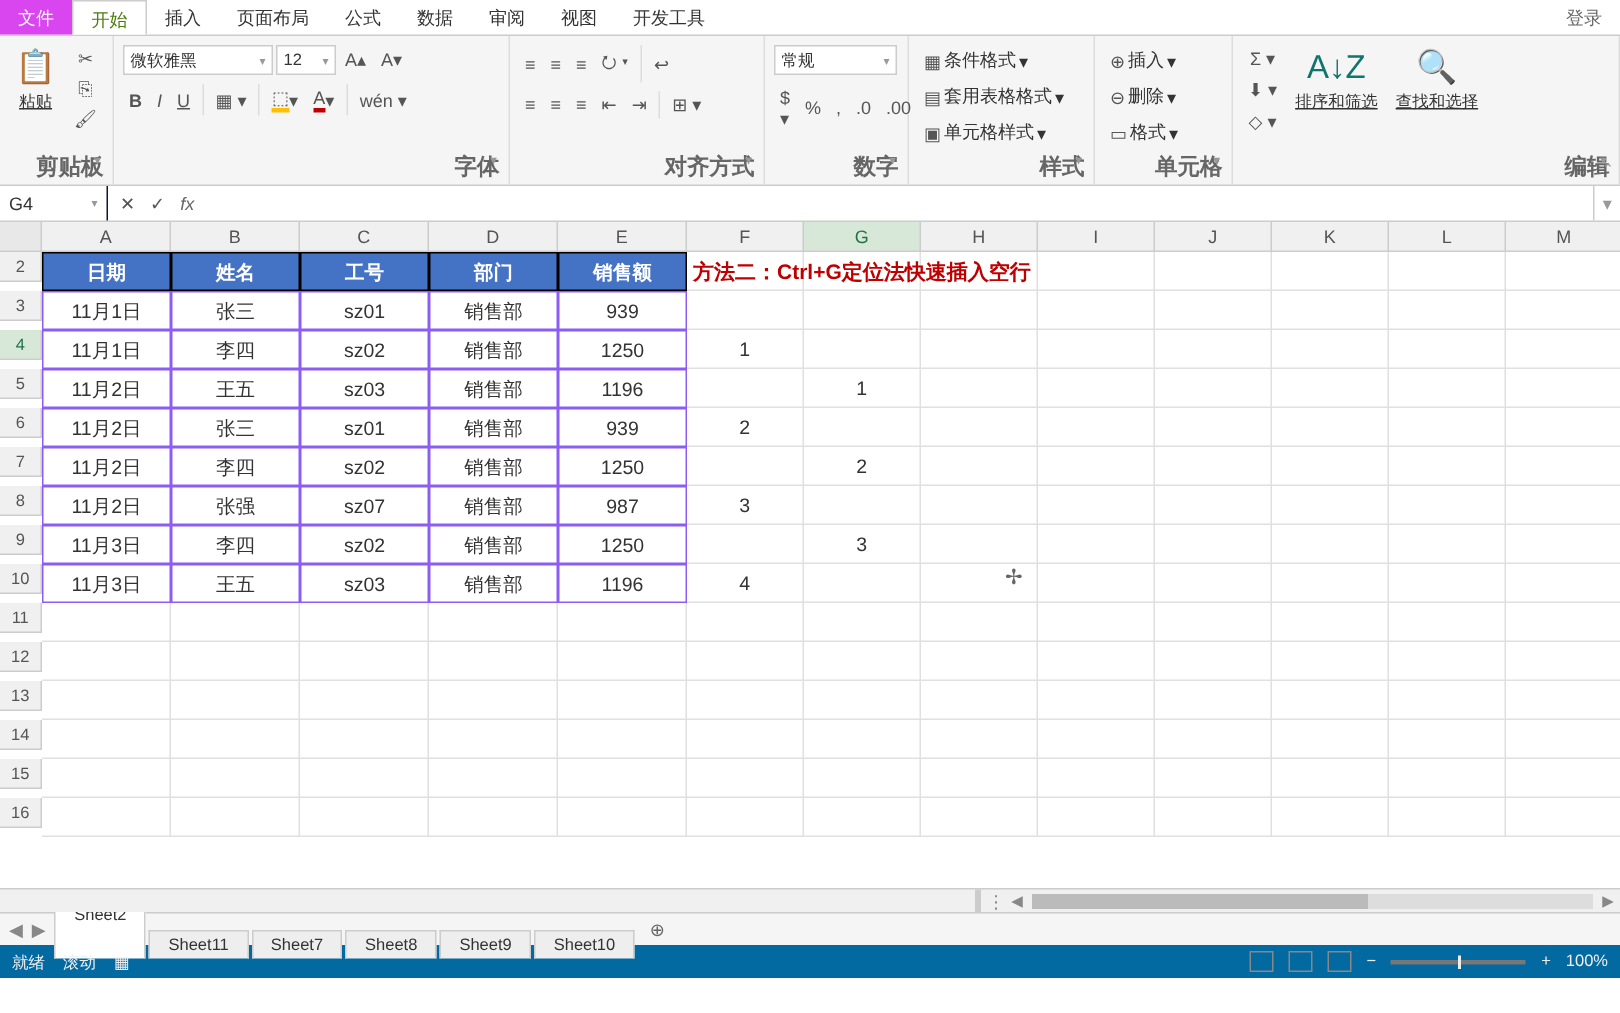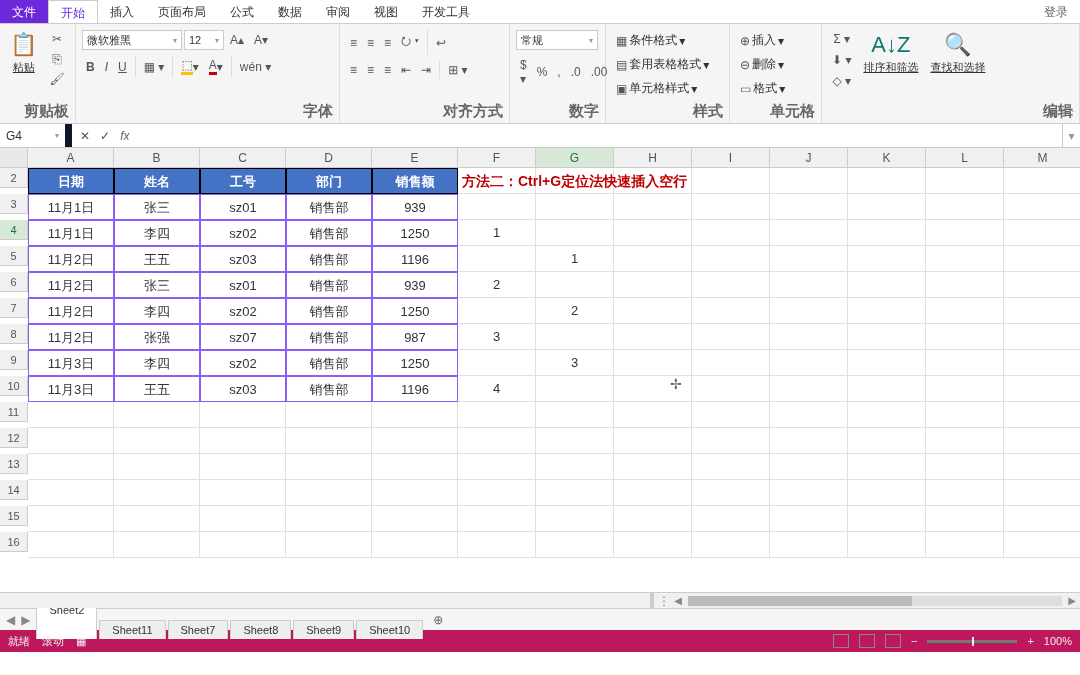--- a/index.html
+++ b/index.html
@@ -1,22 +1,22 @@
 <!DOCTYPE html>
 <html><head>
 <meta charset="utf-8">
 <style>
 * { box-sizing: border-box; margin: 0; padding: 0; font-family: "Microsoft YaHei", sans-serif; }
 body { width: 1080px; height: 675px; background: #fff; overflow: hidden; font-size: 12px; color: #333; }
 
 
 .menubar { height: 24px; background: #fff; display: flex; border-bottom: 1px solid #ccc; }
 .menu-tab { padding: 4px 12px; font-size: 12px; cursor: pointer; }
-.menu-tab.file { background: #6d28d9; color: #fff; }
-.menu-tab.active { background: #fff; border: 1px solid #ccc; border-bottom: none; color: #6d28d9; }
+.menu-tab.file { background: #d946ef; color: #fff; }
+.menu-tab.active { background: #fff; border: 1px solid #ccc; border-bottom: none; color: #4d7c0f; }
 .menu-right { margin-left: auto; padding: 4px 12px; color: #666; }
 
 
 .ribbon { height: 100px; background: #f5f5f5; border-bottom: 1px solid #ccc; display: flex; position: relative; }
 .rgroup { border-right: 1px solid #ddd; padding: 2px 6px 0 6px; display: flex; flex-direction: column; justify-content: space-between; }
 .glabel { text-align: right; font-size: 15px; color: #666; padding: 2px 0; position: relative; font-weight: bold; }
 .glabel::after { content: "▾"; font-size: 8px; color: #999; position: absolute; right: 2px; }
 .gbody { display: flex; gap: 4px; align-items: flex-start; flex: 1; padding-top: 4px; }
 .vcol { display: flex; flex-direction: column; gap: 2px; }
 .ico { display: inline-flex; align-items: center; justify-content: center; color: #555; font-size: 12px; }
@@ -25,21 +25,21 @@
 .fontsize { width: 40px; height: 20px; border: 1px solid #ccc; background: #fff; padding: 0 4px; font-size: 11px; display: flex; align-items: center; justify-content: space-between; }
 .row { display: flex; gap: 2px; align-items: center; }
 .sep { width: 1px; background: #ddd; margin: 0 2px; align-self: stretch; }
 .bigbtn { display: flex; flex-direction: column; align-items: center; gap: 2px; padding: 2px 4px; cursor: pointer; }
 .bigico { font-size: 22px; }
 .smlabel { font-size: 11px; text-decoration: underline; }
 .collapse-caret { position: absolute; right: 4px; bottom: 4px; font-size: 10px; color: #999; cursor: pointer; }
 
 
 .fbar { height: 24px; border-bottom: 1px solid #ccc; display: flex; align-items: center; }
-.namebox { width: 72px; height: 100%; border-right: 7px solid #0f172a; padding: 0 6px; display: flex; align-items: center; font-size: 12px; }
+.namebox { width: 72px; height: 100%; border-right: 1px solid #0f172a; padding: 0 6px; display: flex; align-items: center; font-size: 12px; }
 .namebox::after { content: "▾"; font-size: 8px; color: #999; margin-left: auto; }
 .fbtns { display: flex; align-items: center; padding: 0 8px; gap: 10px; color: #999; }
 .fx { font-style: italic; color: #666; }
 .finput { flex: 1; height: 100%; padding: 0 6px; }
 .fbar-expand { width: 18px; text-align: center; color: #999; border-left: 1px solid #ccc; height: 100%; display:flex; align-items:center; justify-content:center; }
 
 
 .gridwrap { height: 460px; overflow: hidden; position: relative; }
 .grid { display: grid; grid-template-columns: 28px repeat(5, 86px) repeat(8, 78px); }
 .colhdr, .rowhdr, .selall { background: #f0f0f0; border-right: 1px solid #ccc; border-bottom: 1px solid #ccc; text-align: center; font-size: 12px; color: #555; height: 20px; line-height: 20px; }
@@ -57,21 +57,21 @@
 
 
 .sheetbar { height: 22px; border-top: 1px solid #ccc; display: flex; align-items: center; background: #f5f5f5; }
 .sheetnav { display: flex; padding: 0 6px; gap: 6px; color: #888; }
 .sheettabs { display: flex; }
 .sheettab { padding: 3px 12px; border: 1px solid #ccc; border-bottom: none; background: #fff; font-size: 11px; margin-right: 2px; cursor: pointer; }
 .sheettab:not(.active) { background: #eee; margin-top: 20px; }
 .sheet-add { padding: 3px 8px; color: #666; cursor: pointer; }
 
 
-.statusbar { height: 22px; background: #be185d; color: #eee; display: flex; align-items: center; padding: 0 8px; font-size: 11px; gap: 12px; }
+.statusbar { height: 22px; background: #0369a1; color: #eee; display: flex; align-items: center; padding: 0 8px; font-size: 11px; gap: 12px; }
 .statusbar .right { margin-left: auto; display: flex; align-items: center; gap: 10px; }
 .zoom-slider { width: 90px; height: 3px; background: #777; position: relative; }
 .zoom-slider::before { content: ""; position: absolute; left: 50%; top: -3px; width: 2px; height: 9px; background: #eee; }
 .viewbtn { width: 16px; height: 14px; border: 1px solid #888; }
 </style>
 </head>
 <body>
 
 <div class="menubar">
   <div class="menu-tab file">文件</div>

